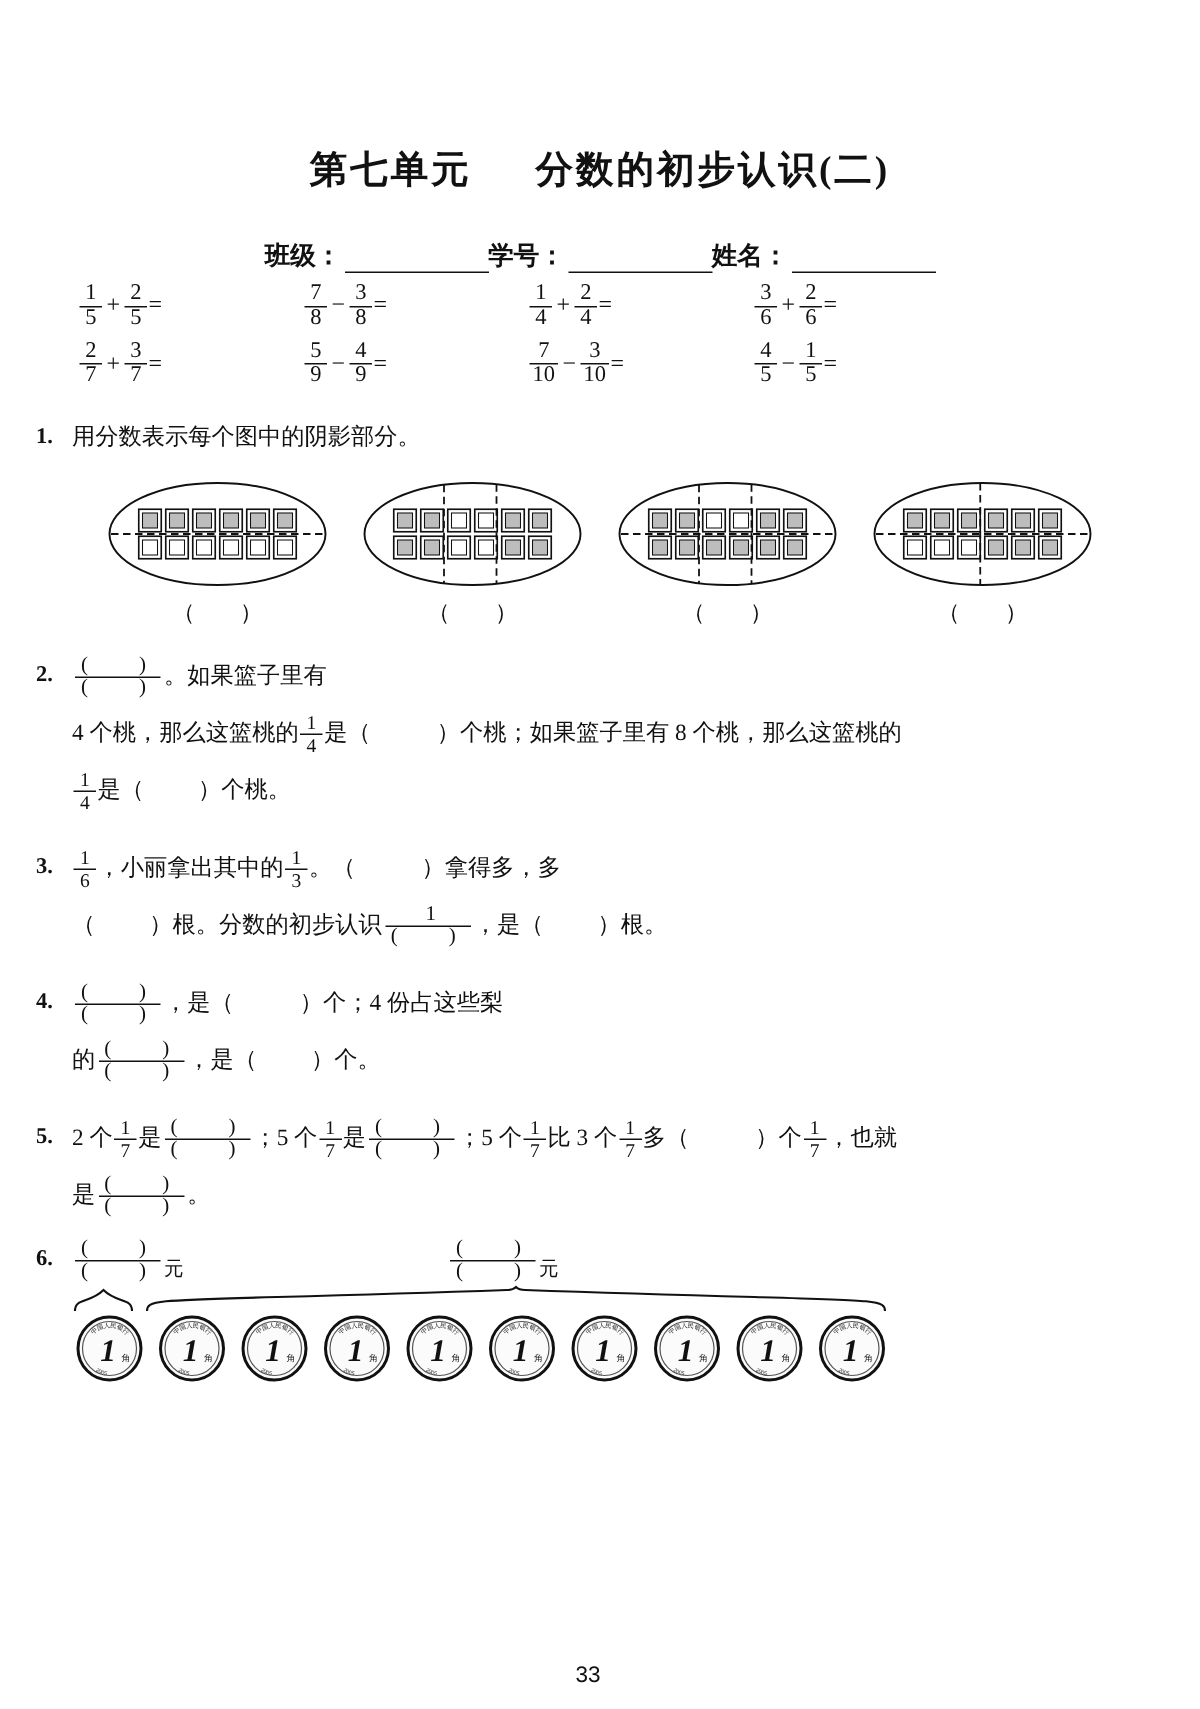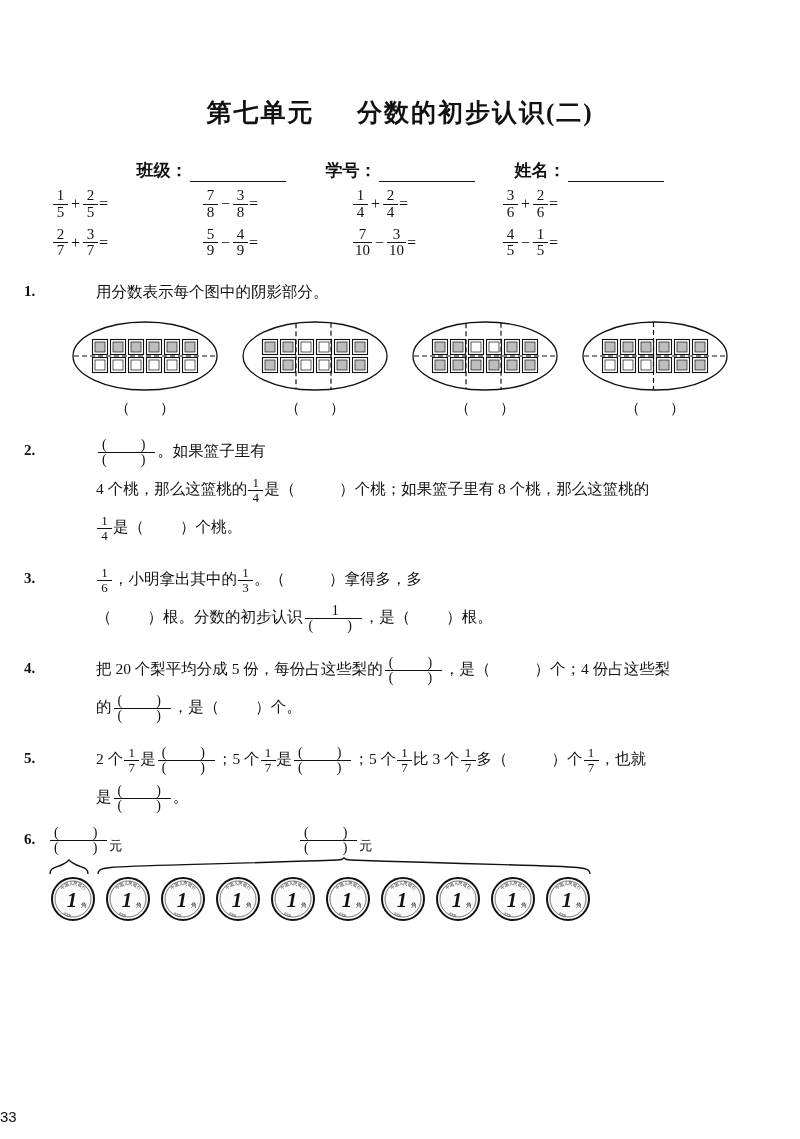--- a/index.html
+++ b/index.html
@@ -21,21 +21,20 @@
     letter-spacing:2px;
     padding-top:96px;
   }
   .title .gap { display:inline-block; width:26px; }
 
   
   .namerow {
     display:flex;
     justify-content:center;
     align-items:flex-end;
-    gap:40px;
     margin-top:30px;
     font-size:17px;
     font-weight:bold;
   }
   .namerow .field { display:flex; align-items:flex-end; }
   .namerow .lbl { white-space:nowrap; }
   .namerow .blank {
     display:inline-block;
     width:96px;
     border-bottom:1.6px solid #111;
@@ -86,21 +85,21 @@
     line-height:2.45;
     padding-left:24px;
   }
   .qnum {
     position:absolute;
     left:0; top:0;
     font-weight:bold;
     font-size:15px;
     line-height:2.45;
   }
-  .q .ln { display:block;margin-left:48px; }
+  .q .ln { display:block; }
 
   
   .pfrac {
     display:inline-flex;
     flex-direction:column;
     align-items:center;
     vertical-align:middle;
     line-height:1.0;
     margin:0 2px;
     font-size:14px;
@@ -127,21 +126,21 @@
     display:flex; align-items:flex-end;
     font-size:13px;
   }
   .braces { height:18px; position:relative; }
   .coins { display:flex; gap:5px; }
 
   
   .pageno {
     position:absolute;
     bottom:14px; left:0; right:16px;
-    text-align:left;
+    text-align:center;
     font-size:15px;
     font-family:"Liberation Sans", sans-serif;
   }
 </style>
 </head>
 <body>
 
 <div class="page">
 
   <div class="title">
@@ -445,39 +444,39 @@
     </span>
   </div>
 
   <div class="q">
     <span class="qnum">3.</span>
     <span class="ln">
       <span class="frac small">
           <span class="num">1</span>
           <span class="bar"></span>
           <span class="den">6</span>
-        </span><span>，小明拿出其中的</span><span class="frac small">
+        </span><span>，小丽拿出其中的</span><span class="frac small">
           <span class="num">1</span>
           <span class="bar"></span>
           <span class="den">3</span>
         </span><span>。（</span><span class="sp" style="display:inline-block;width:44px"></span><span>）拿得多，多</span>
     </span>
     <span class="ln">
       <span>（</span><span class="sp" style="display:inline-block;width:36px"></span><span>）根。分数的初步认识</span><span class="pfrac">
           <span class="num" style="letter-spacing:0">1</span>
           <span class="bar"></span>
           <span class="den">(　)</span>
         </span><span>，是（</span><span class="sp" style="display:inline-block;width:36px"></span><span>）根。</span>
     </span>
   </div>
 
   <div class="q">
     <span class="qnum">4.</span>
     <span class="ln">
-      <span>把 20 个梨平均分成 5 份，每份占这些梨的</span><span class="pfrac">
+      <span class="pfrac">
           <span class="num">(　)</span>
           <span class="bar"></span>
           <span class="den">(　)</span>
         </span><span>，是（</span><span class="sp" style="display:inline-block;width:44px"></span><span>）个；4 份占这些梨</span>
     </span>
     <span class="ln">
       <span>的</span><span class="pfrac">
           <span class="num">(　)</span>
           <span class="bar"></span>
           <span class="den">(　)</span>

